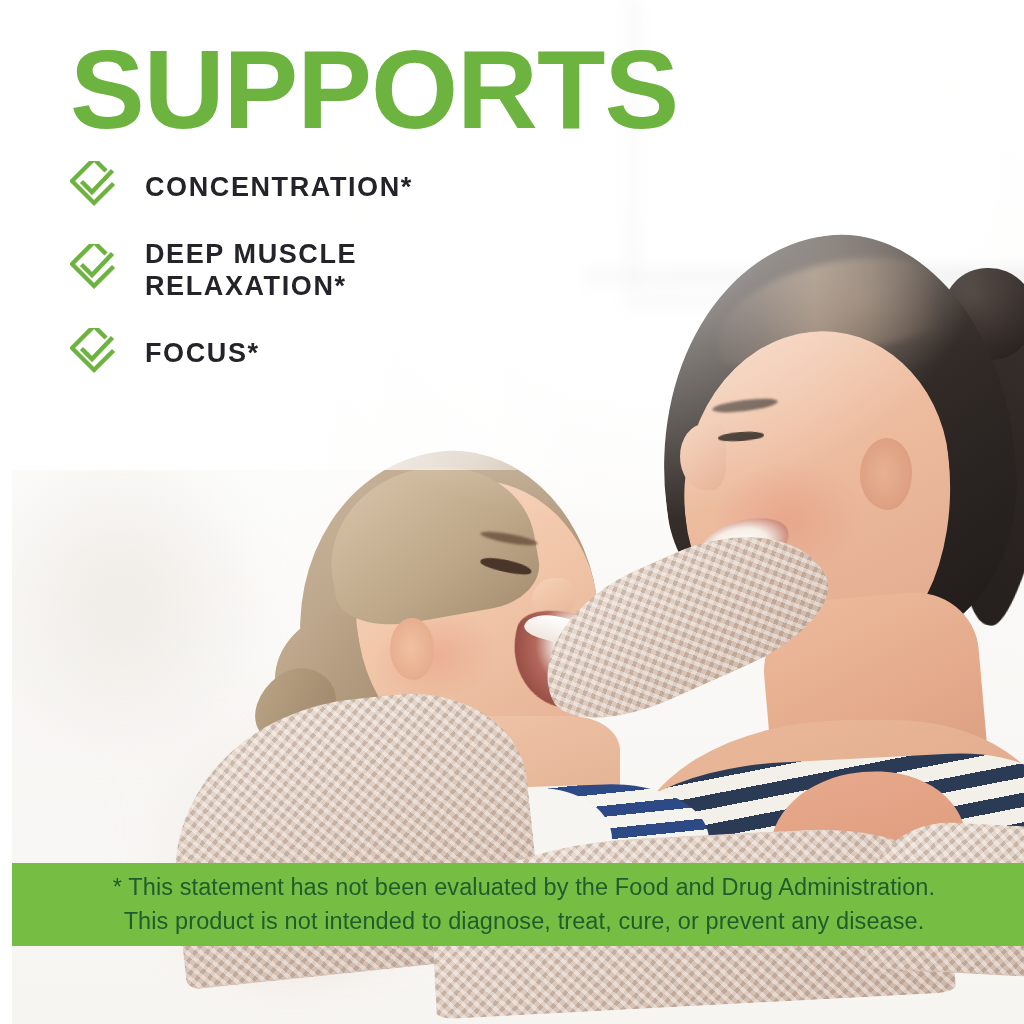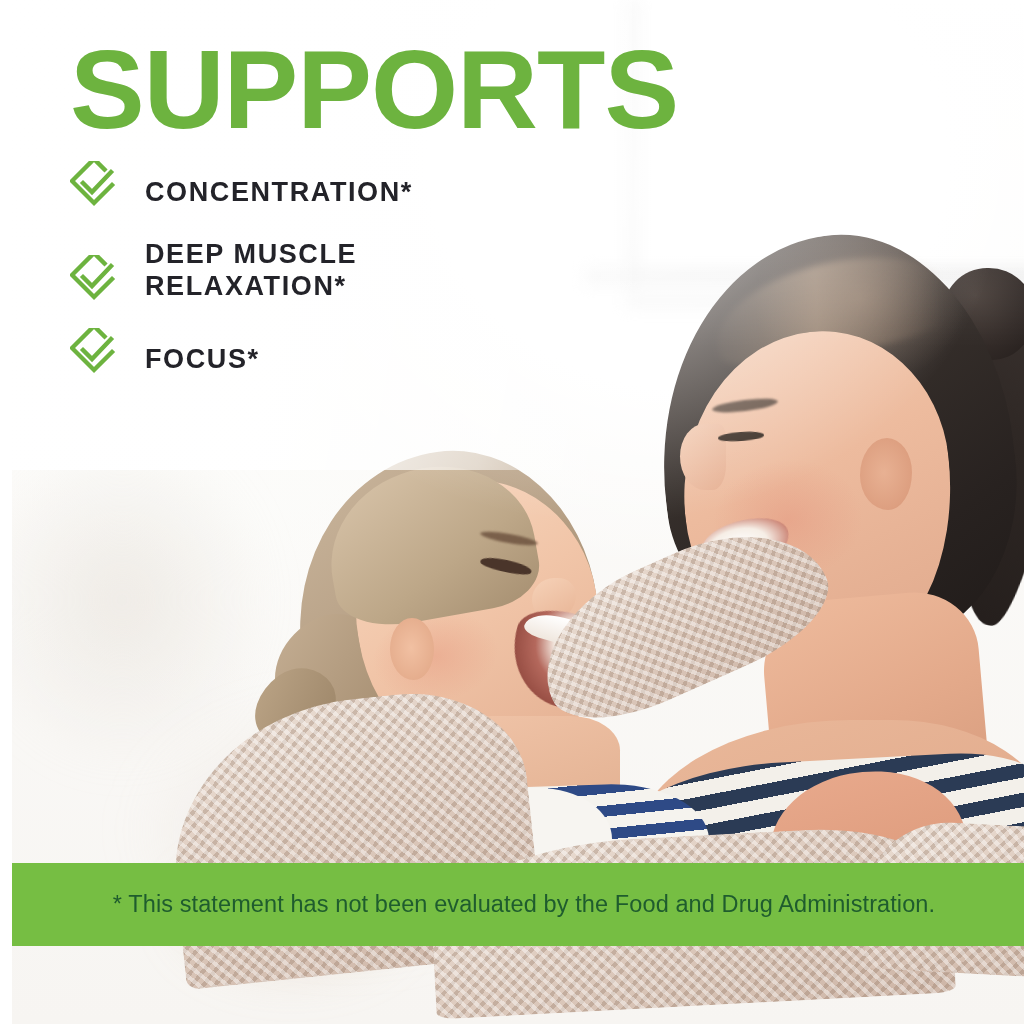--- a/index.html
+++ b/index.html
@@ -401,21 +401,21 @@
     color: #6DB33F;
   }
   .benefits {
     position: absolute;
     left: 58px;
     top: 160px;
     width: 470px;
   }
   .benefit {
     display: flex;
-    align-items: flex-end;
+    align-items: center;
     margin-bottom: 24px;
   }
   .benefit:last-child { margin-bottom: 0; }
   .check-icon {
     flex: 0 0 auto;
     width: 48px;
     height: 48px;
     margin-right: 27px;
     margin-top: 1px;
   }
@@ -546,15 +546,16 @@
           </svg>
         </span>
         <span class="benefit-label">FOCUS*</span>
       </div>
 
     </div>
   </div>
 
   <div class="disclaimer">
     <div class="disclaimer-line">* This statement has not been evaluated by the Food and Drug Administration.</div>
+    <div class="disclaimer-line">This product is not intended to diagnose, treat, cure, or prevent any disease.</div>
   </div>
 
 </div>
 
 </body></html>

